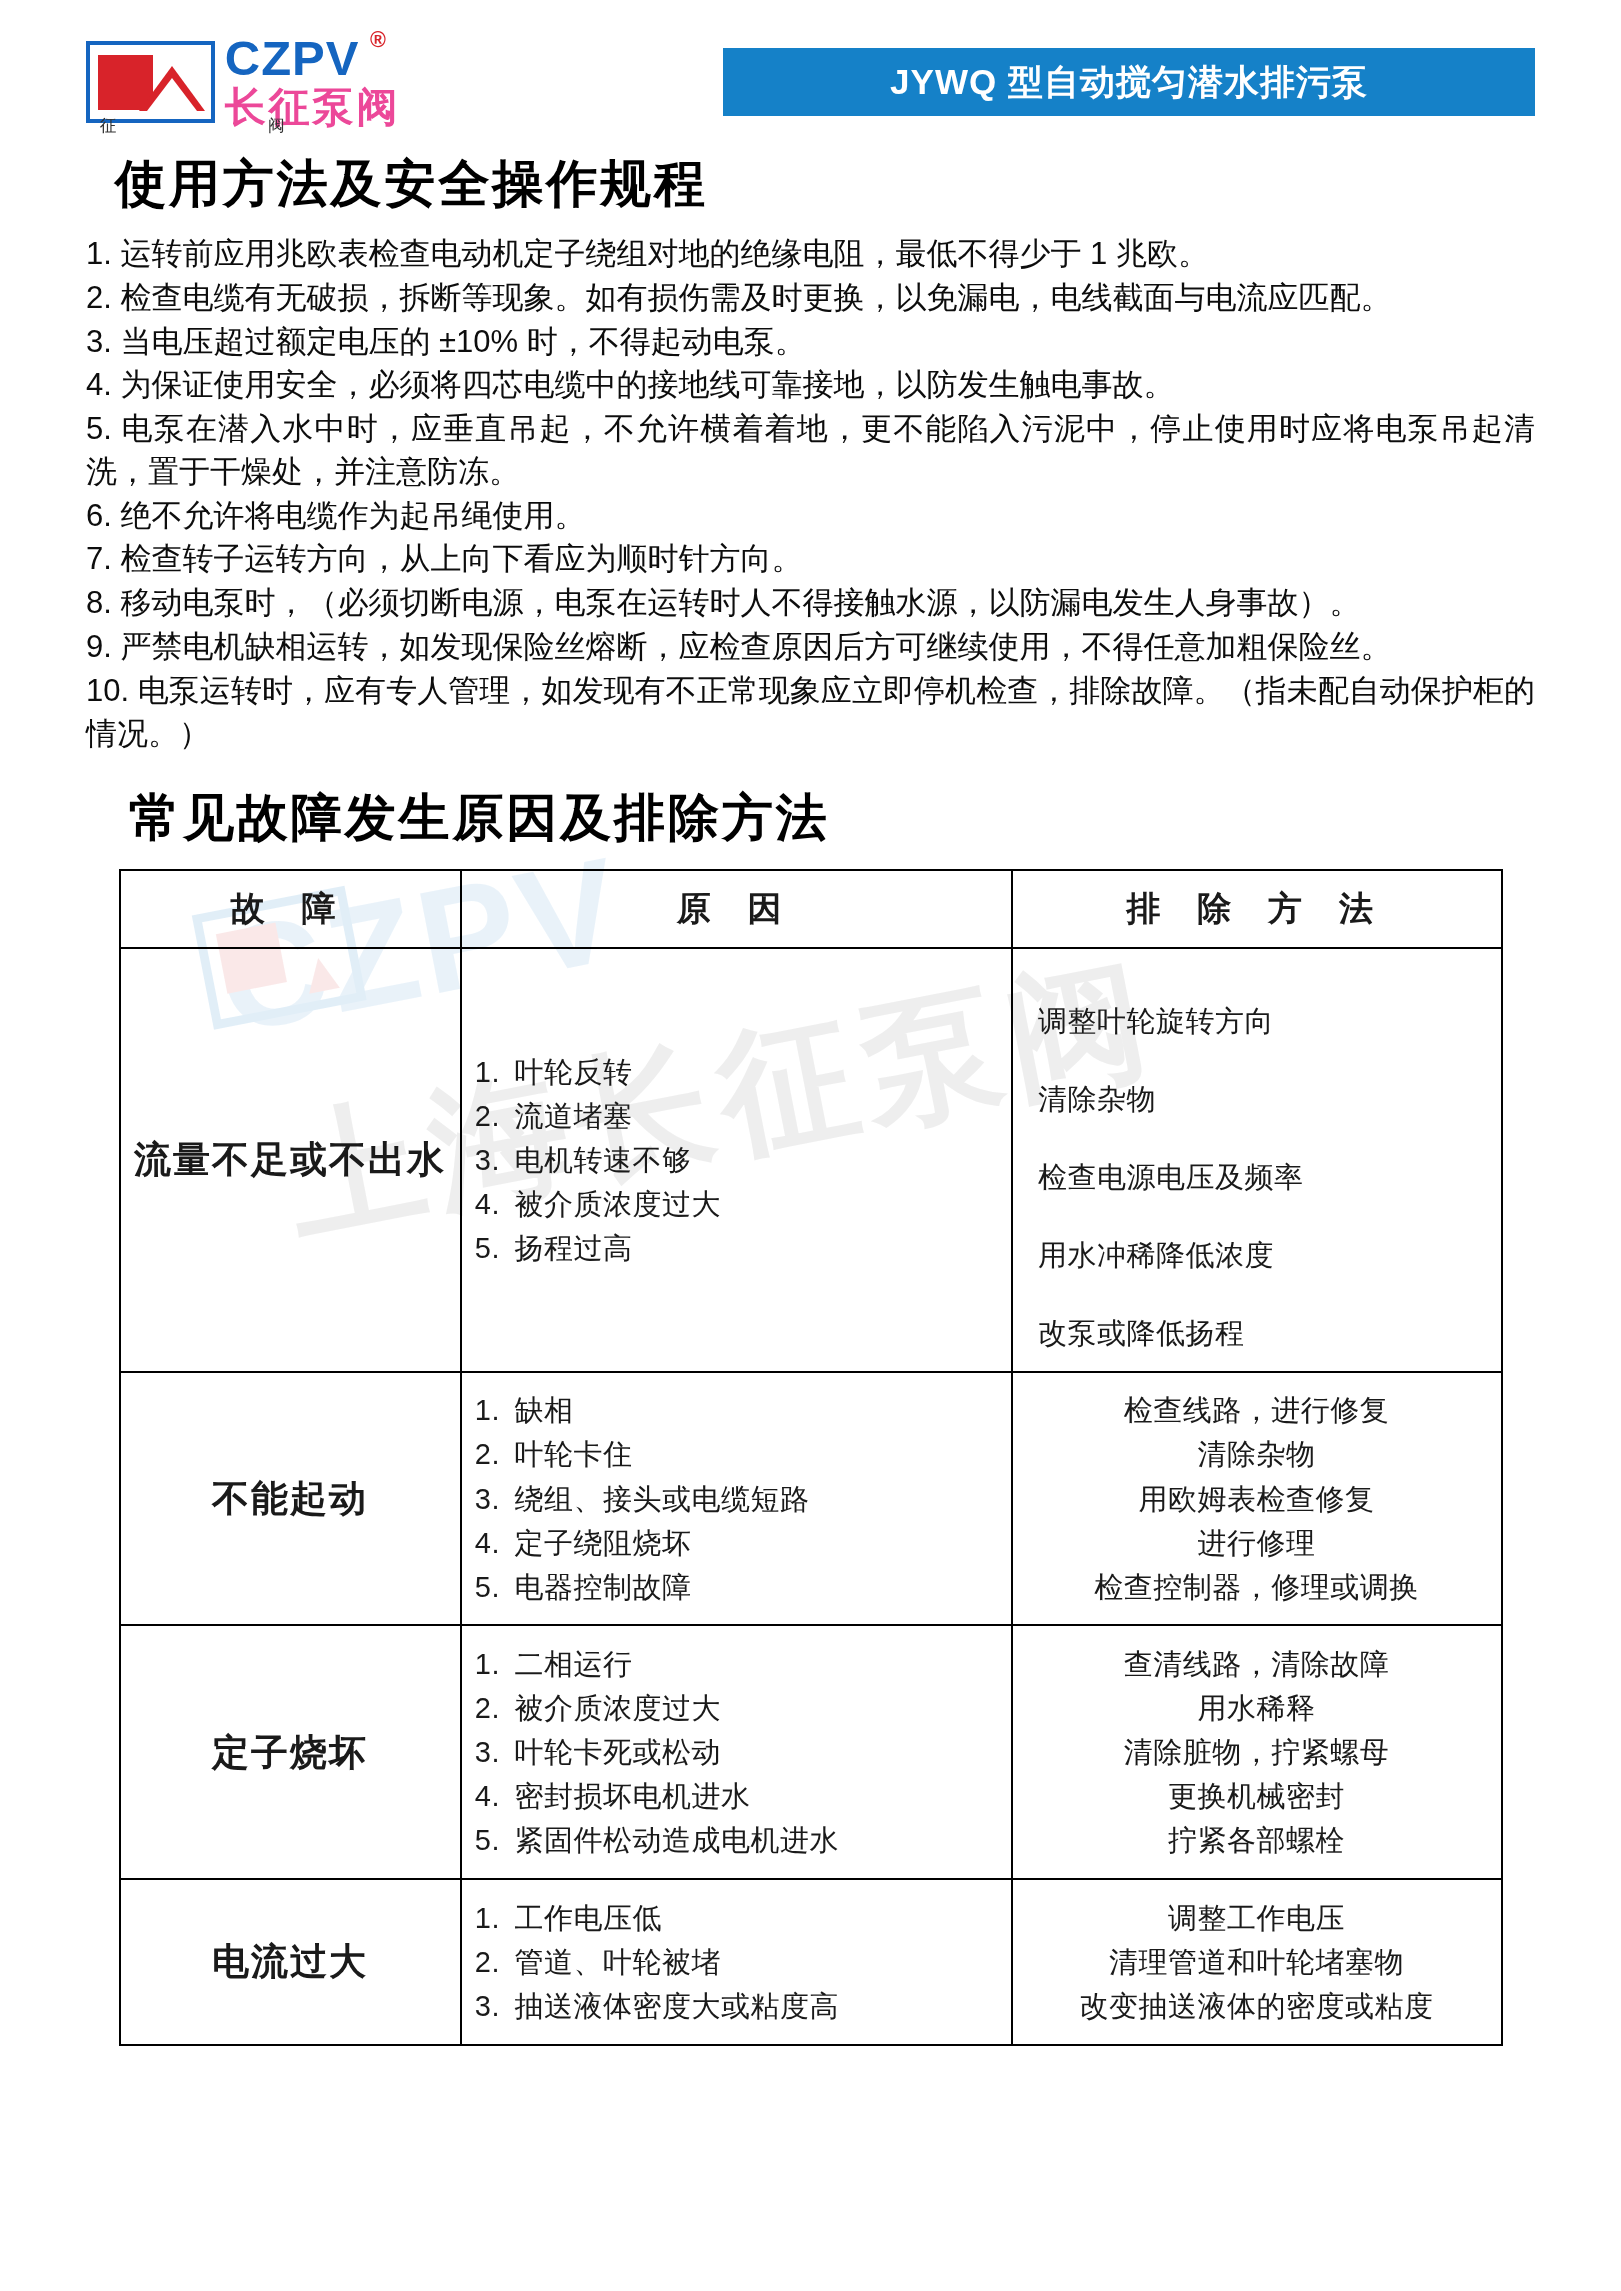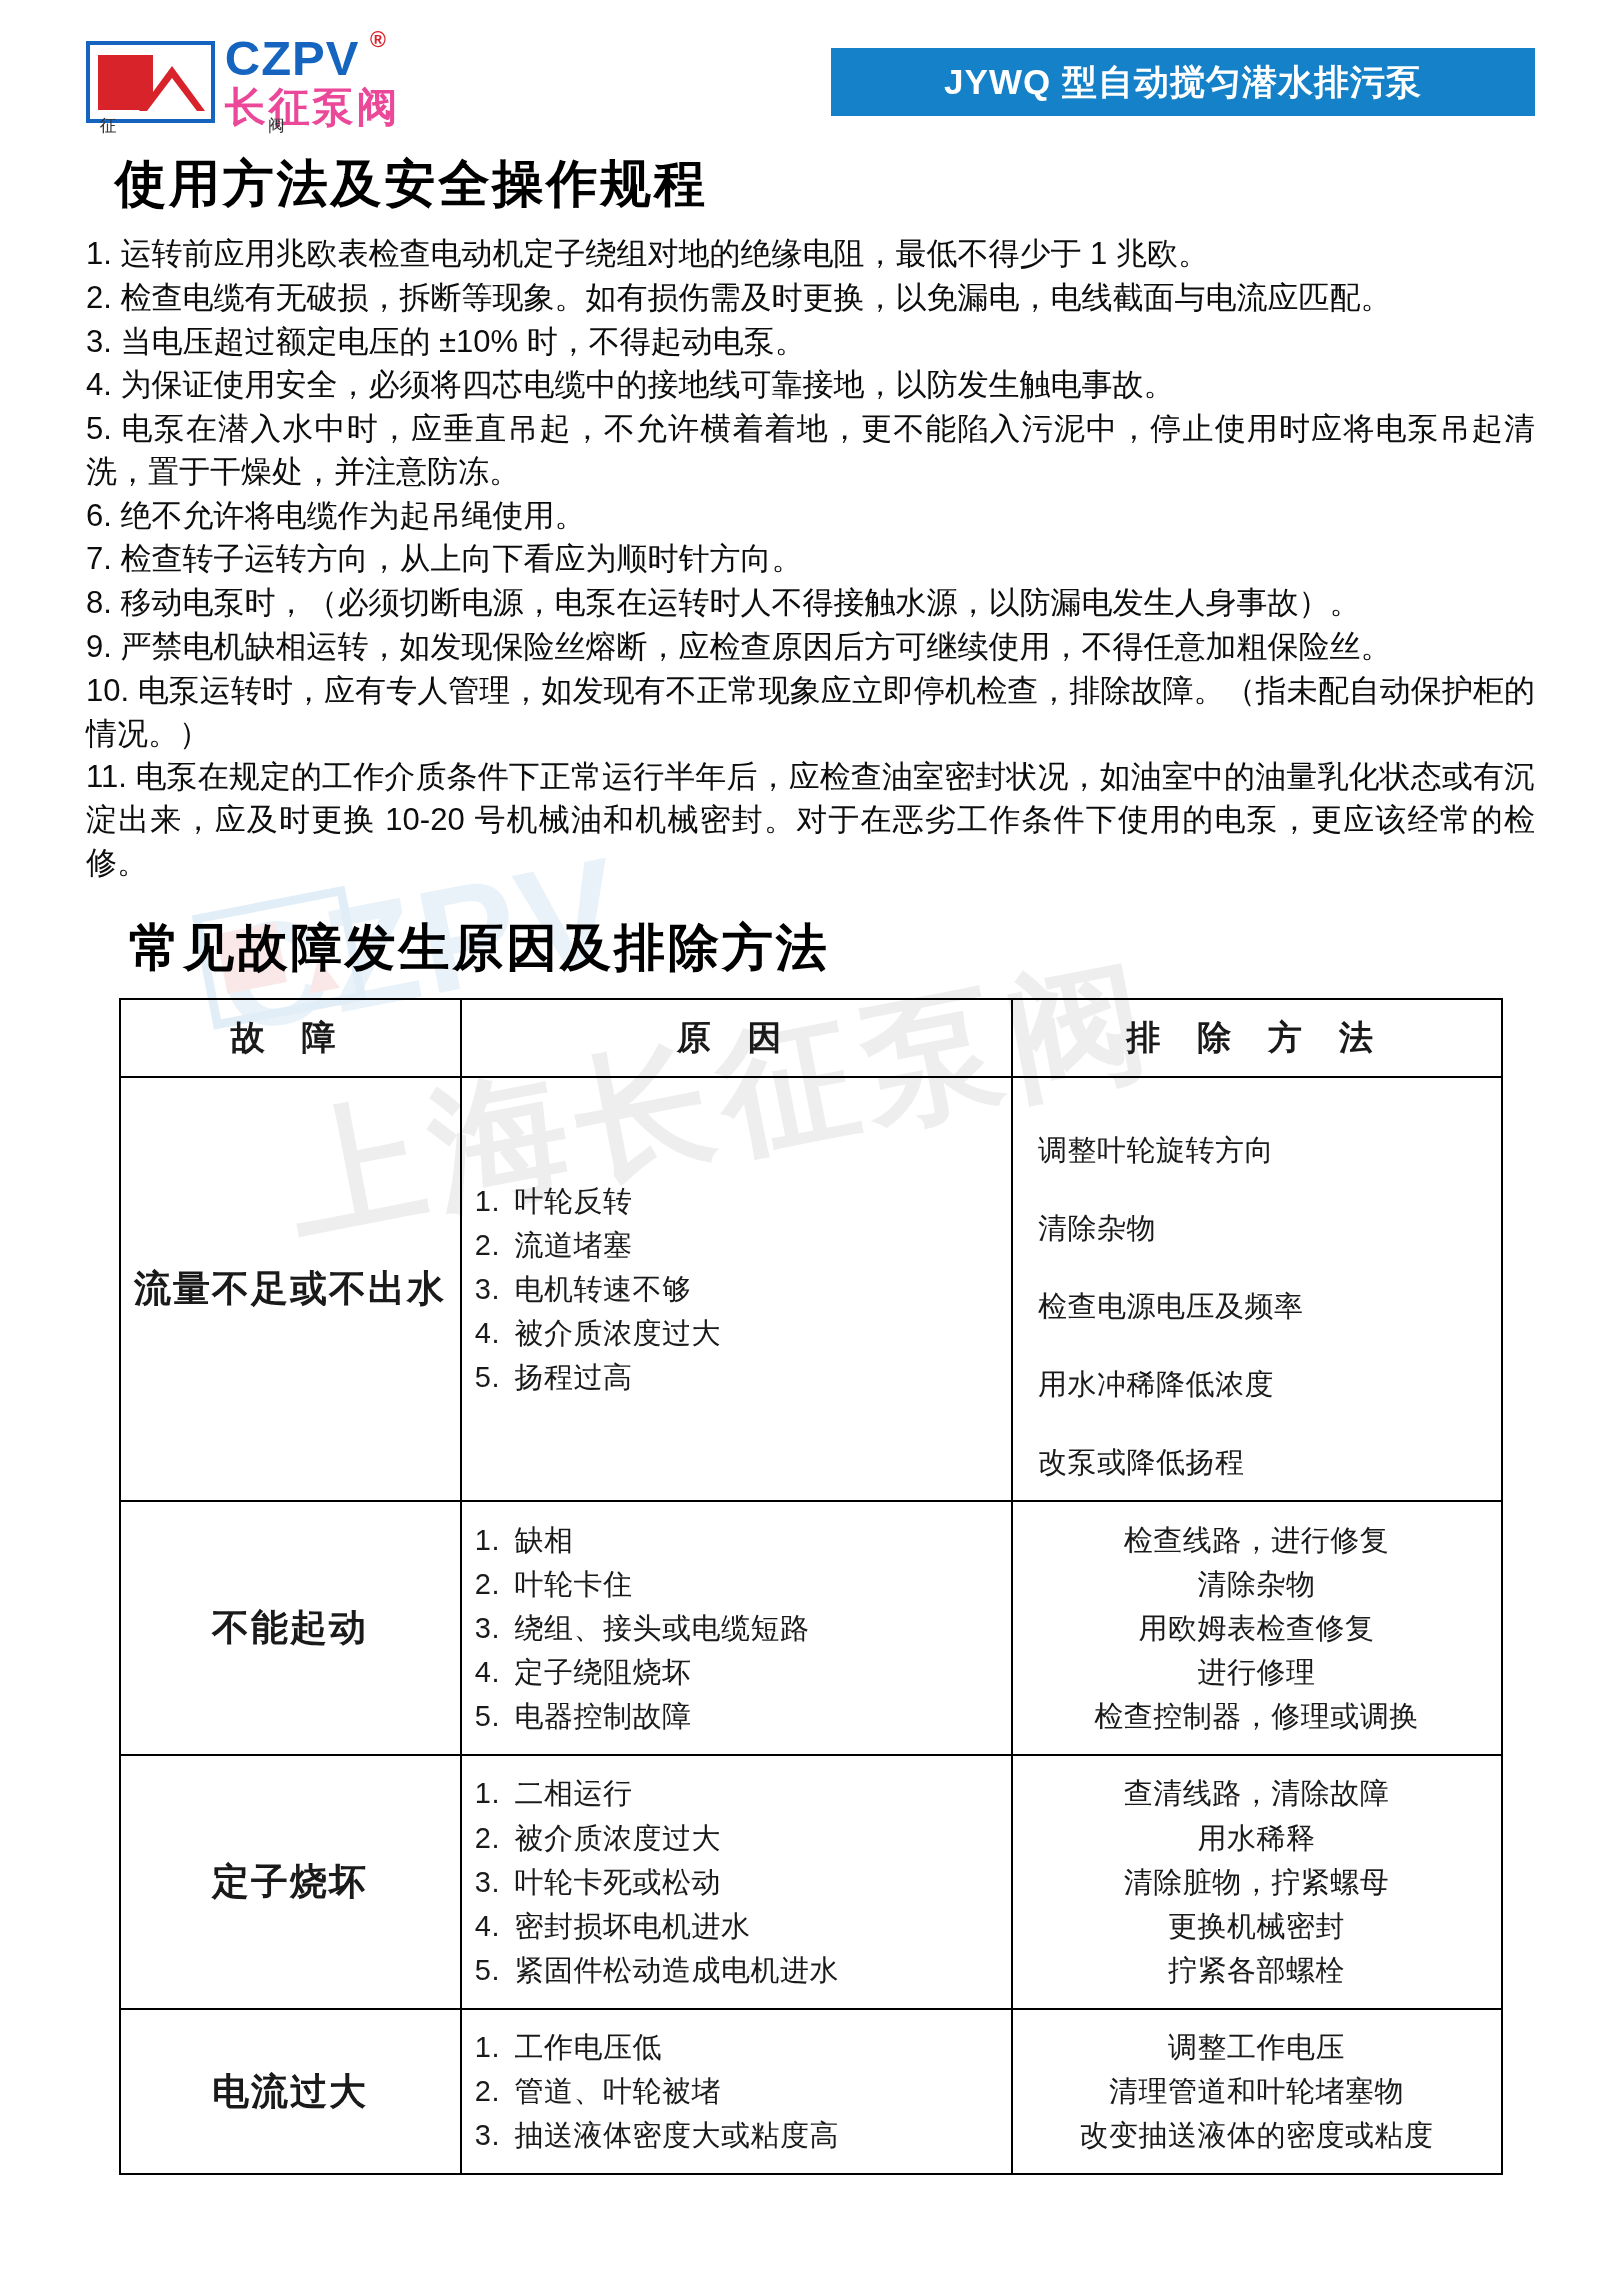--- a/index.html
+++ b/index.html
@@ -155,21 +155,21 @@
     color: #333;
   }
   .title-bar {
     margin-left: auto;
     background: #1581c8;
     color: #ffffff;
     font-size: 35px;
     font-weight: bold;
     letter-spacing: 1px;
     padding: 15.7px 27.4px 17.6px 27.4px;
-    width: 704px;
+    width: 812px;
     box-sizing: border-box;
     text-align: center;
     line-height: 1;
   }
 
   
   .sec-title {
     position: relative;
     z-index: 2;
     font-size: 51px;
@@ -305,21 +305,20 @@
     <p>1. 运转前应用兆欧表检查电动机定子绕组对地的绝缘电阻，最低不得少于 1 兆欧。</p>
     <p>2. 检查电缆有无破损，拆断等现象。如有损伤需及时更换，以免漏电，电线截面与电流应匹配。</p>
     <p>3. 当电压超过额定电压的 ±10% 时，不得起动电泵。</p>
     <p>4. 为保证使用安全，必须将四芯电缆中的接地线可靠接地，以防发生触电事故。</p>
     <p>5. 电泵在潜入水中时，应垂直吊起，不允许横着着地，更不能陷入污泥中，停止使用时应将电泵吊起清洗，置于干燥处，并注意防冻。</p>
     <p>6. 绝不允许将电缆作为起吊绳使用。</p>
     <p>7. 检查转子运转方向，从上向下看应为顺时针方向。</p>
     <p>8. 移动电泵时，（必须切断电源，电泵在运转时人不得接触水源，以防漏电发生人身事故）。</p>
     <p>9. 严禁电机缺相运转，如发现保险丝熔断，应检查原因后方可继续使用，不得任意加粗保险丝。</p>
     <p>10. 电泵运转时，应有专人管理，如发现有不正常现象应立即停机检查，排除故障。（指未配自动保护柜的情况。）</p>
-    <p>11. 电泵在规定的工作介质条件下正常运行半年后，应检查油室密封状况，如油室中的油量乳化状态或有沉淀出来，应及时更换 10-20 号机械油和机械密封。对于在恶劣工作条件下使用的电泵，更应该经常的检修。</p>
   </div>
 
   <div class="sec-title second">常见故障发生原因及排除方法</div>
 
   <div class="table-wrap">
     <table class="fault">
       <colgroup>
         <col class="col1">
           <col class="col2">
           <col class="col3">

